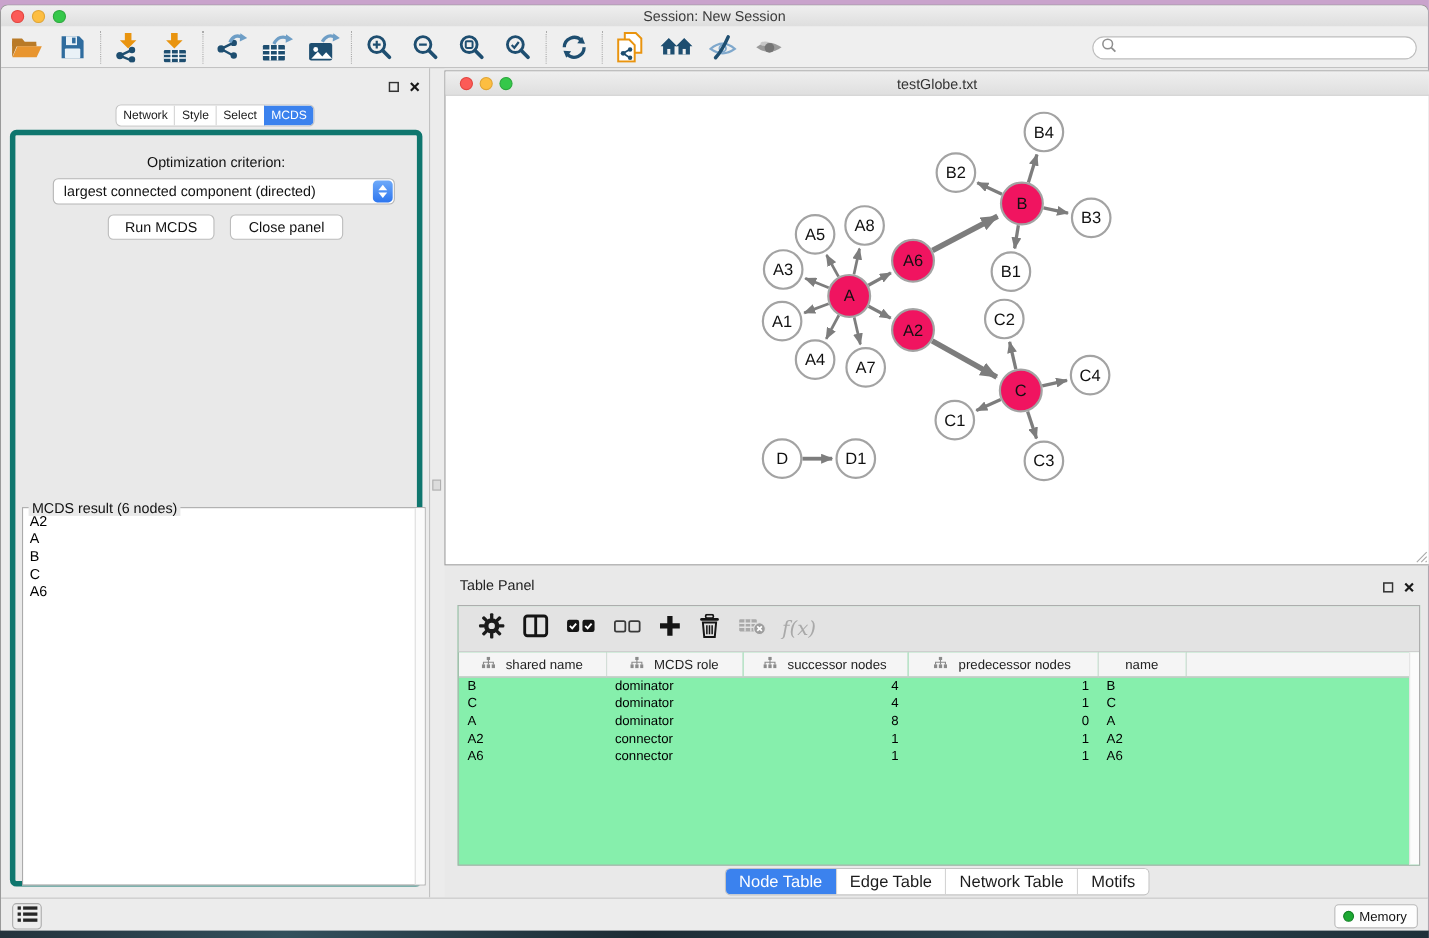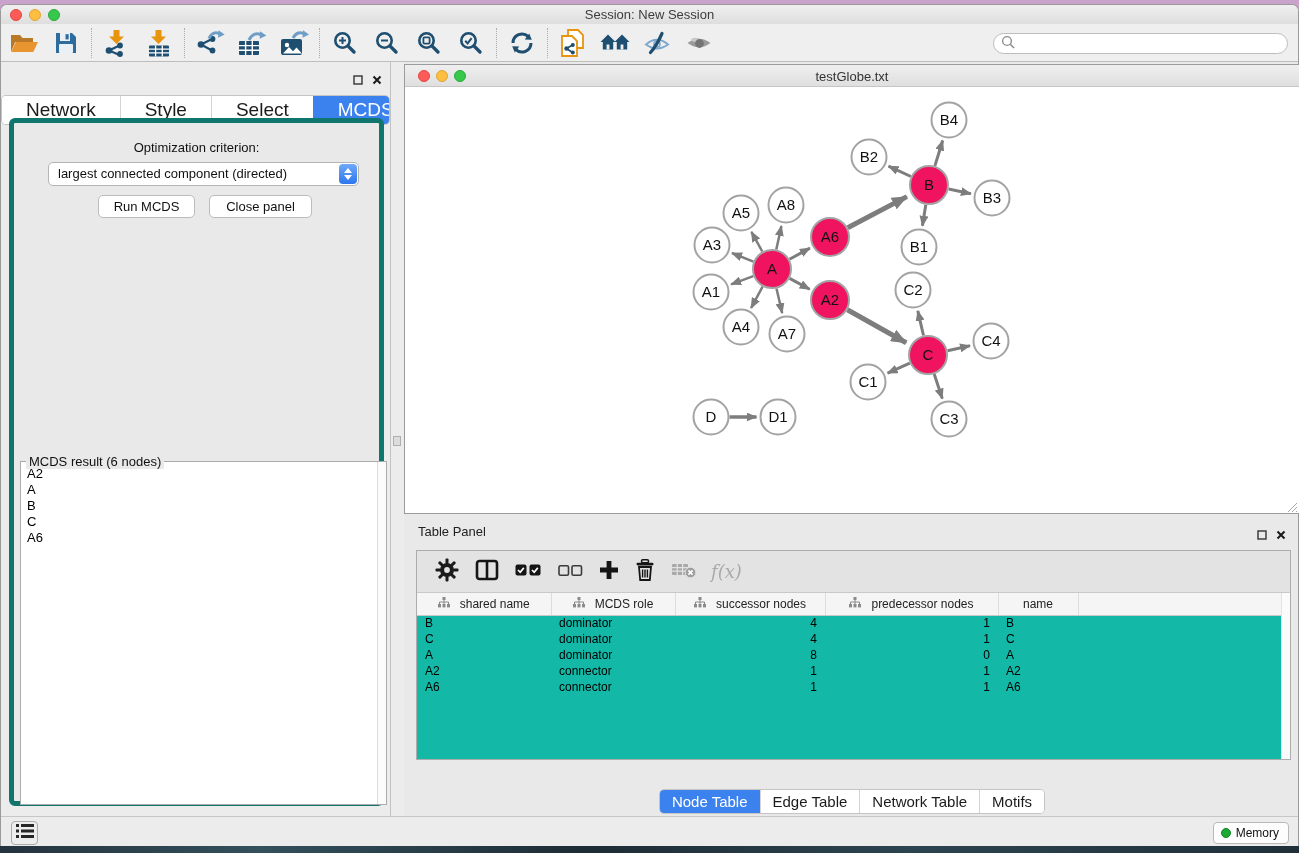--- a/index.html
+++ b/index.html
@@ -36,21 +36,21 @@
 
   
   .control-panel { position:absolute; left:0; top:0; bottom:0; width:390px; background:#ECECEC;
     border-right:1px solid #C2C2C2; }
   .panel-header-text { font-size:13px; color:#222; }
   .cp-header { position:absolute; left:12px; top:20px;margin-top:36px; }
   .panel-icons { position:absolute; top:9px; display:flex; gap:9px; align-items:center; }
   .cp-panel-icons { right:8px; }
   .cp-tabs { position:absolute; left:0; right:0; top:33px; display:flex; justify-content:center; }
   .seg-group { display:flex; border:1px solid #C4C4C4; border-radius:5px; overflow:hidden; background:#fff; }
-  .seg-tab { padding:3px 24px; font-size:19px; color:#1b1b1b; border-left:1px solid #D4D4D4; background:#fff; cursor:default; }
+  .seg-tab { padding:3px 6px; font-size:11px; color:#1b1b1b; border-left:1px solid #D4D4D4; background:#fff; cursor:default; }
   .seg-tab:first-child { border-left:none; }
   .seg-tab.active { background:#3B82EE; color:#fff; border-left-color:#3B82EE; }
   .cp-content { position:absolute; left:8px; top:56px; width:375px; height:688px;
     background:#E9E9E9; border:5px solid #0f766e; border-radius:6px; }
   .opt-label { position:absolute; top:17px; left:0; right:0; text-align:center; font-size:13px; color:#111; }
   .criterion-select { position:absolute; left:34px; top:39px; width:311px; height:24px; background:#fff;
     border:1px solid #B5B5B5; border-radius:5px; font-size:13px; color:#111; line-height:22px; padding-left:9px; }
   .select-stepper { position:absolute; right:1px; top:1px; bottom:1px; width:18px; border-radius:4px;
     background:linear-gradient(#6FAAF9,#2D76EF); display:flex; flex-direction:column; align-items:center; justify-content:center; gap:2px; }
   .select-stepper .up { width:0; height:0; border-left:4px solid transparent; border-right:4px solid transparent; border-bottom:5px solid #fff; }
@@ -71,21 +71,21 @@
     border:1px solid #9B9B9B; }
   .nw-titlebar { position:relative; height:22px; background:linear-gradient(#EFEFEF,#DFDFDF); border-bottom:1px solid #C6C6C6; }
   .nw-titlebar .tl { top:5px; }
   .nw-title { position:absolute; left:0; right:0; top:4px; text-align:center; font-size:13px; color:#333; }
   .nw-canvas { position:absolute; left:0; top:22px; right:0; bottom:0; overflow:hidden; }
   .nw-resize-grip { position:absolute; right:1px; bottom:1px; width:13px; height:13px; }
 
   
   .tp-header { position:absolute; left:14px; top:462px; }
   .tp-panel-icons { right:12px; top:464px; }
-  .table-box { position:absolute; left:12px; top:488px; width:875px; height:210px; background:#14b8a6; border:1px solid #ADADAD; }
+  .table-box { position:absolute; left:12px; top:488px; width:875px; height:237px; background:#86efac; border:1px solid #ADADAD; }
   .tp-toolbar { position:absolute; left:0; right:0; top:0; height:42px; background:#E3E3E3; border-bottom:1px solid #C9C9C9;
     display:flex; align-items:center; padding-left:10px; }
   .tp-tb-btn { height:36px; display:flex; align-items:center; justify-content:center; padding:0 8px; cursor:default; }
   .fx-label { font-family:"DejaVu Serif", serif; font-style:italic; font-size:18px; color:#A9A9A9; padding:0 6px; }
   .tp-table-wrap { position:absolute; left:0; right:0; top:42px; bottom:0; overflow:hidden; }
   table.node-table { border-collapse:collapse; width:100%; table-layout:fixed; }
   table.node-table th { height:22px; background:#F5F5F5; border-bottom:1px solid #C9C9C9; border-right:1px solid #DCDCDC;
     font-size:12px; font-weight:normal; color:#222; text-align:center; overflow:hidden; white-space:nowrap; }
   table.node-table th:last-child { border-right:none; }
   table.node-table th .hdr-inner { display:inline-flex; align-items:center; gap:10px; }

